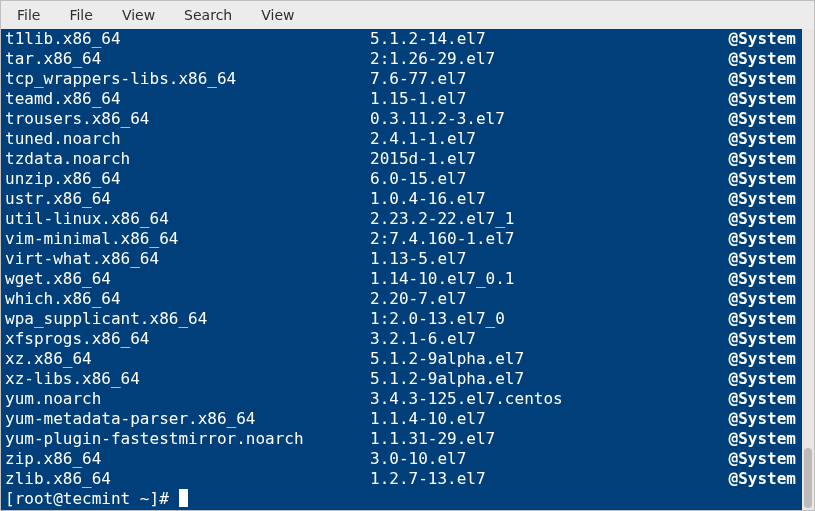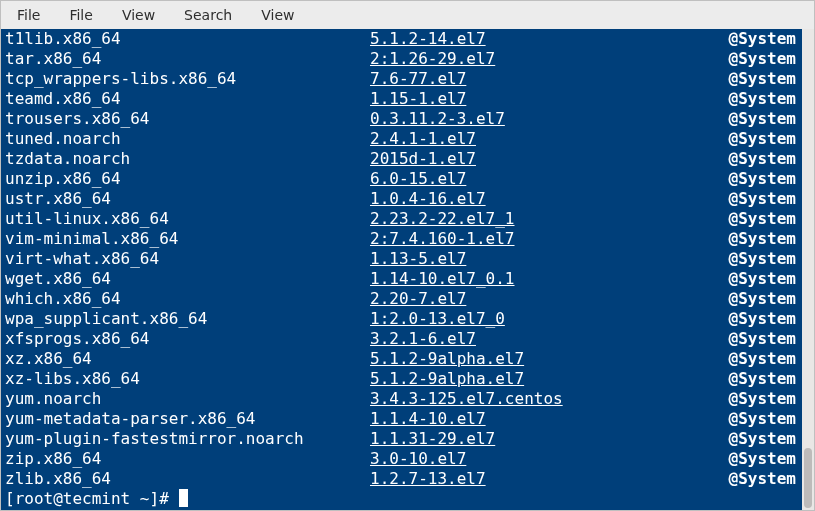--- a/index.html
+++ b/index.html
@@ -6,21 +6,21 @@
   html, body { width: 815px; height: 511px; overflow: hidden; font-family: "DejaVu Sans Mono","Liberation Mono",monospace; }
   .window { width: 815px; height: 511px; display: flex; flex-direction: column; background: #ececec; border: 1px solid #bfbfbf; }
   .menubar { height: 28px; background: #ececec; display: flex; align-items: center; padding: 0 6px; font-family: "DejaVu Sans","Liberation Sans",sans-serif; font-size: 14px; color: #2e2e2e; gap: 9px; }
   .menubar .menu-item { padding: 4px 10px; border-radius: 3px; cursor: default; }
   .term-wrap { flex: 1; display: flex; overflow: hidden; }
   .terminal { flex: 1; background: #003f7a; color: #ffffff; font-size: 16px; line-height: 20px; padding: 0 4px 4px 4px; overflow: hidden; white-space: pre; letter-spacing: 0px; }
   .scrollbar { width: 12px; background: #e9e7e5; display: flex; flex-direction: column; justify-content: flex-end; }
   .scrollbar .thumb { width: 8px; height: 60px; margin: 0 auto 2px auto; background: #bdbbba; border-radius: 4px; }
   .row { display: flex; }
   .col-pkg { width: 365px; overflow: hidden; }
-  .col-ver { width: 350px; overflow: hidden; text-decoration: underline; }
+  .col-ver { width: 350px; overflow: hidden; }
   .col-repo { flex: 1; text-align: right; padding-right: 2px; font-weight: bold; }
   .prompt-line { display: flex; align-items: flex-start; }
   .cursor { display:inline-block; width: 9px; height: 18px; background:#ffffff; margin-left:1px; vertical-align: -2px; }
 </style>
 </head>
 <body>
 
 <div class="window">
   <div class="menubar">
       <div class="menu-item">File</div>

